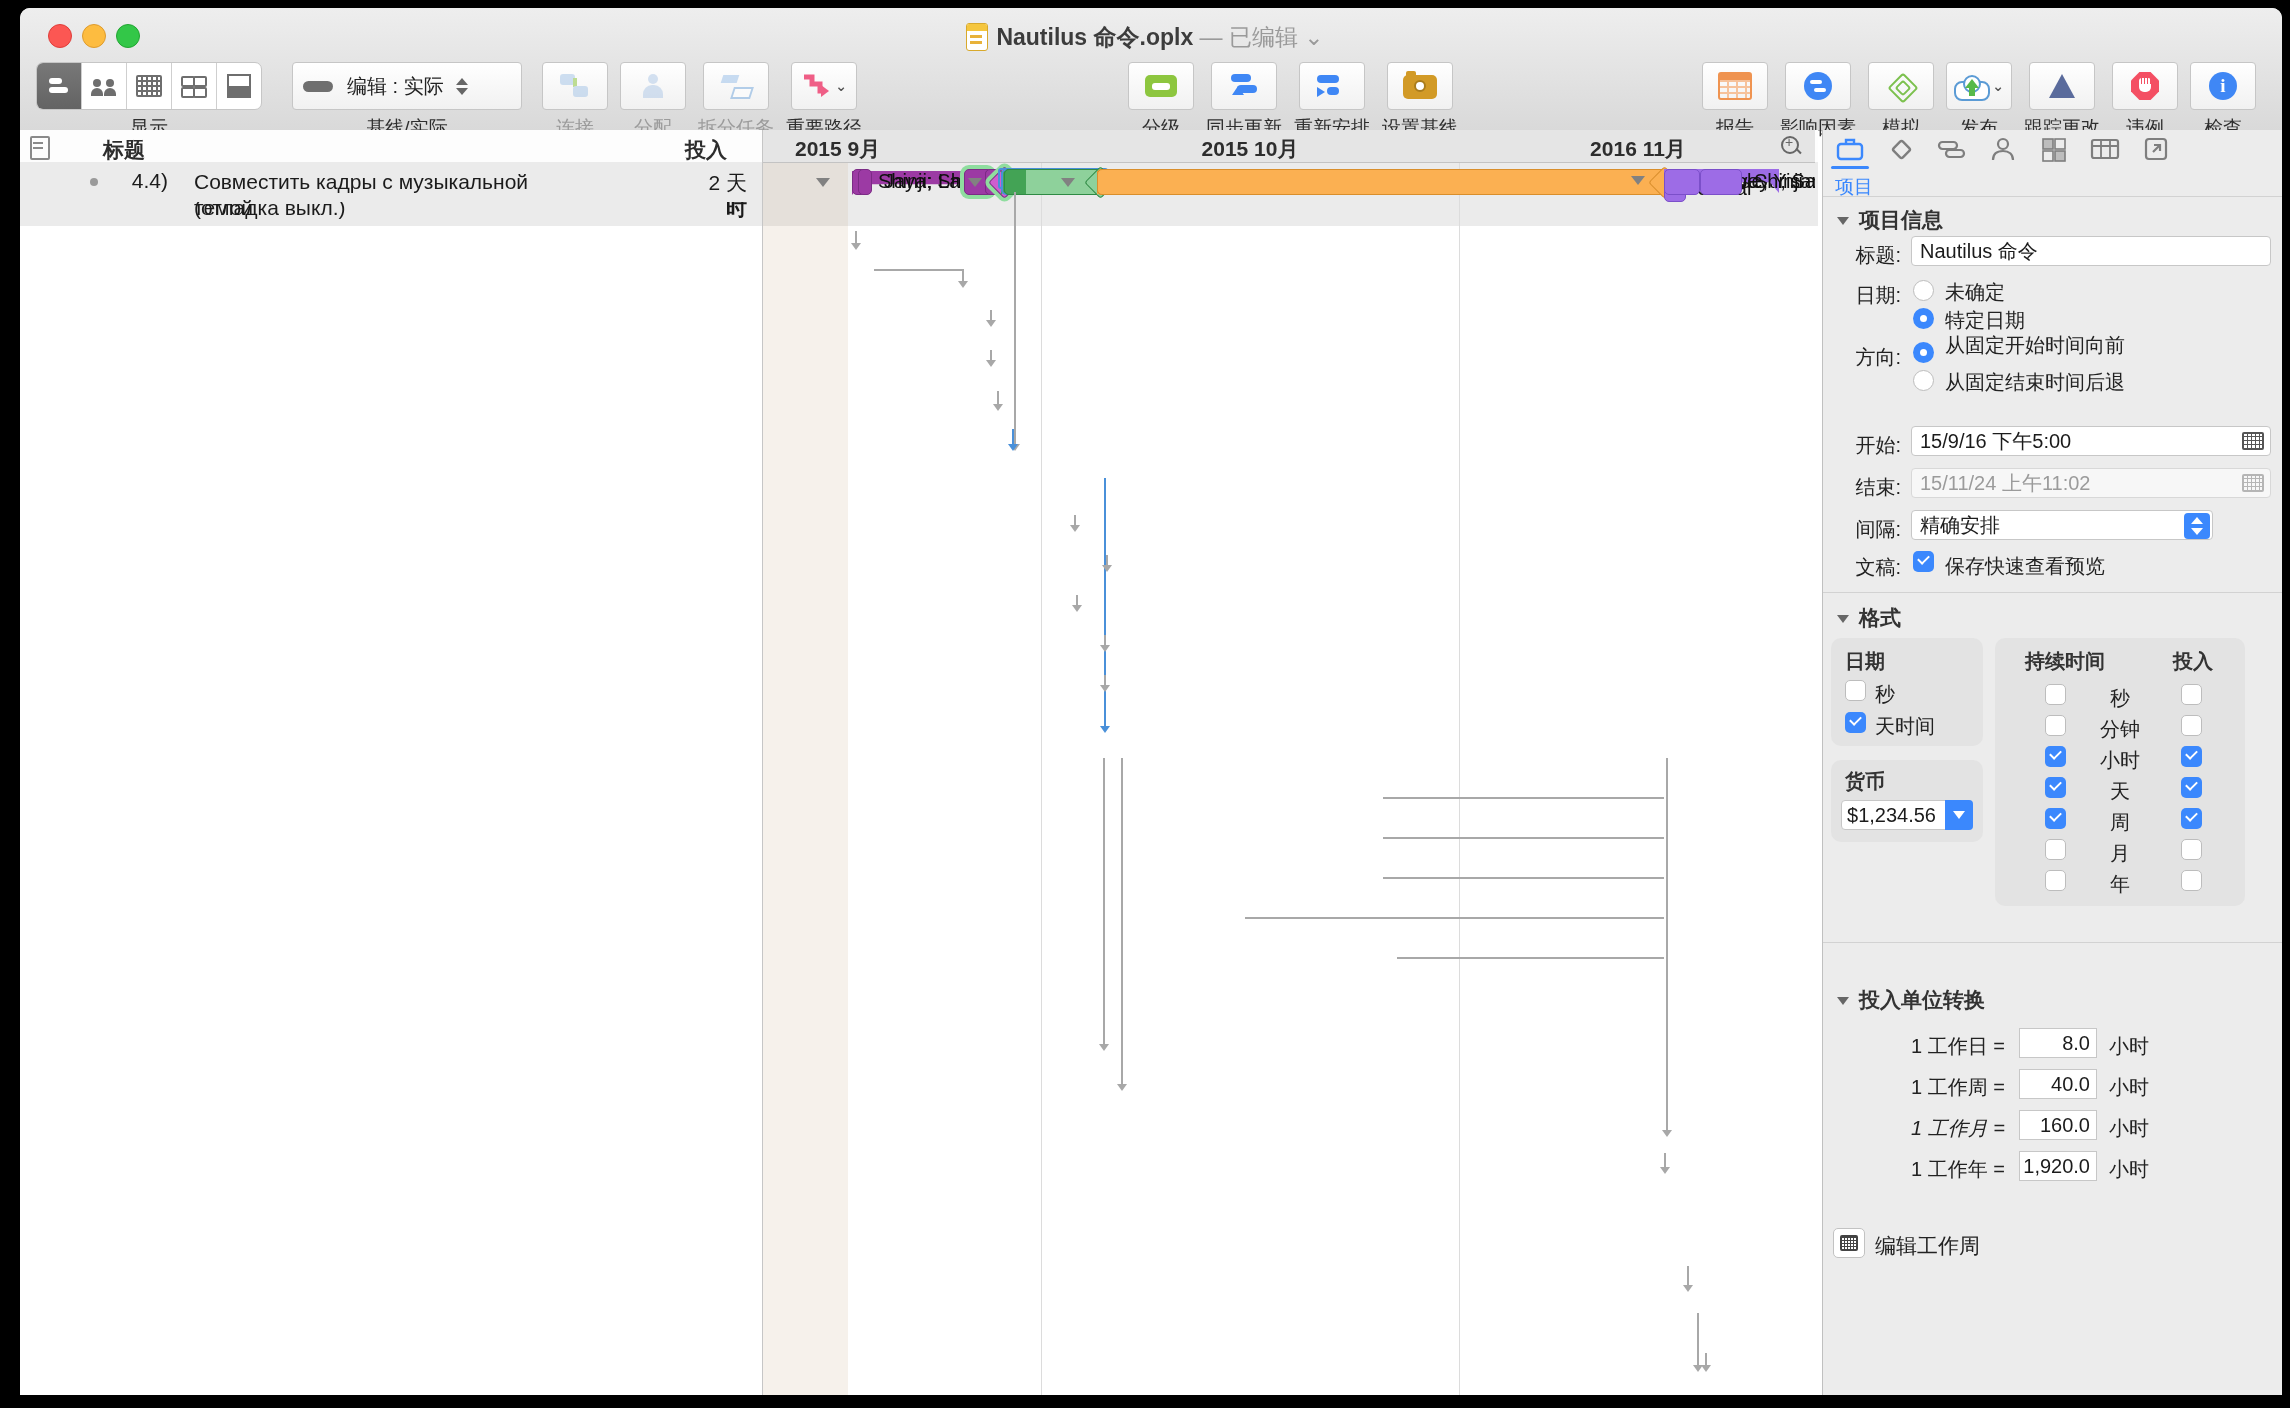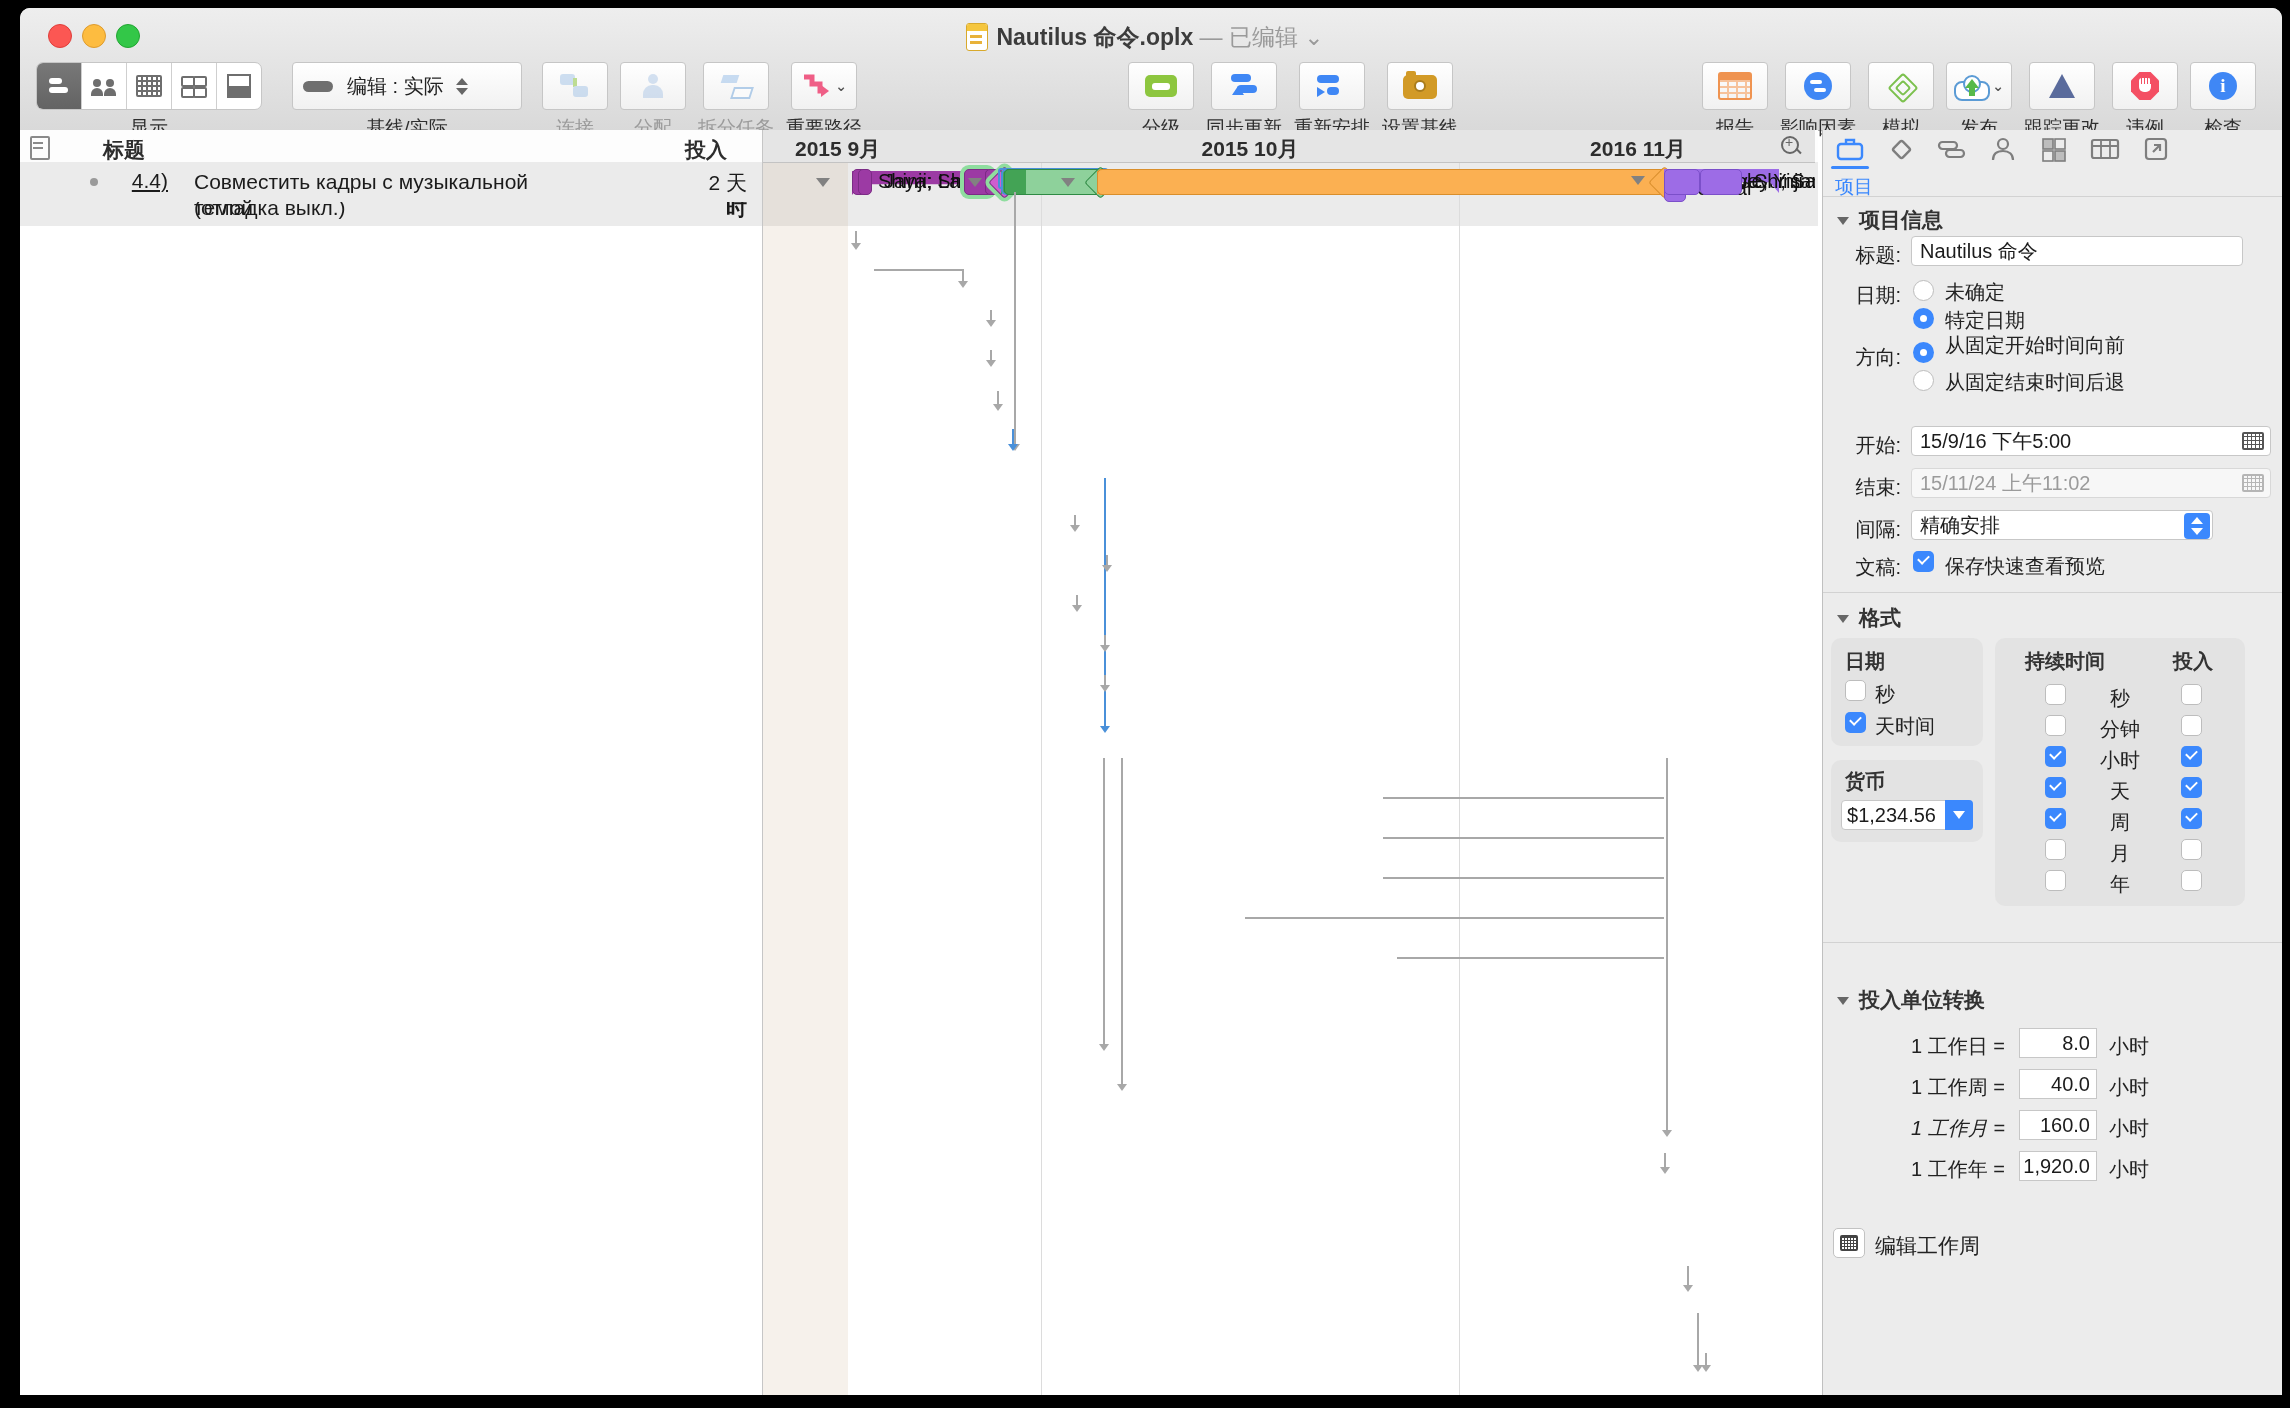--- a/index.html
+++ b/index.html
@@ -544,21 +544,21 @@
       <div class="cell effortcell" style="left: 577px; top: 7px; width: 150px;">1 天</div>
     </div>
     <div class="trow" style="top: 0px; height: 40px;">
       <div class="bullet" style="position: absolute; left: 70px; top: 16px;"></div>
       <div class="cell numcell" style="left: 68px; top: 7px; width: 80px;">4.3)</div>
       <div class="cell titlecell" style="left: 174px; top: 7px; width: 396px;">Написать сценарий видео</div>
       <div class="cell effortcell" style="left: 577px; top: 7px; width: 150px;">2 天</div>
     </div>
     <div class="trow shade" style="top: 0px; height: 40px;">
       <div class="bullet" style="position: absolute; left: 70px; top: 16px;"></div>
-      <div class="cell numcell" style="left: 68px; top: 7px; width: 80px; text-decoration: underline;">4.4)</div>
+      <div class="cell numcell" style="left: 68px; top: 7px; width: 80px;">4.4)</div>
       <div class="cell titlecell" style="left: 174px; top: 7px; width: 396px;">Совместить кадры с музыкальной темой</div>
       <div class="cell effortcell" style="left: 577px; top: 7px; width: 150px;">2 天</div>
     </div>
   </div>
 
 <div class="abs glayer" id="gantt">
     <div class="stripe"></div>
     <div class="gridline" style="left: 279px;"></div>
     <div class="gridline" style="left: 697px;"></div>
     <div class="ghead">
@@ -730,21 +730,21 @@
           <rect x="4" y="4" width="20" height="20" rx="3" fill="none" stroke="#7e7e7e" stroke-width="2.2"></rect>
           <path d="M11 17 L18 10 M12 10 h6 v6" stroke="#7e7e7e" stroke-width="2.2" fill="none"></path>
         </svg>
       </div>
     </div>
     <div class="ptab-underline"></div>
     <div class="ptab-label">项目</div>
     <div class="pdivider" style="top: 66px;"></div>
     <div class="phead" style="left: 14px; top: 76px;">项目信息</div>
     <div class="plabel" style="left: 8px; top: 112px;">标题:</div>
-    <div class="pinput" style="left: 88px; top: 106px; width: 332px;">Nautilus 命令</div>
+    <div class="pinput" style="left: 88px; top: 106px; width: 360px;">Nautilus 命令</div>
     <div class="plabel" style="left: 8px; top: 152px;">日期:</div>
     <div class="radio" style="left: 90px; top: 150px;"></div>
     <div class="rlabel" style="left: 122px; top: 149px;">未确定</div>
     <div class="radio sel" style="left: 90px; top: 178px;"></div>
     <div class="rlabel" style="left: 122px; top: 177px;">特定日期</div>
     <div class="plabel" style="left: 8px; top: 214px;">方向:</div>
     <div class="radio sel" style="left: 90px; top: 212px;"></div>
     <div class="rlabel" style="left: 122px; top: 202px;">从固定开始时间向前</div>
     <div class="radio" style="left: 90px; top: 240px;"></div>
     <div class="rlabel" style="left: 122px; top: 239px;">从固定结束时间后退</div>

